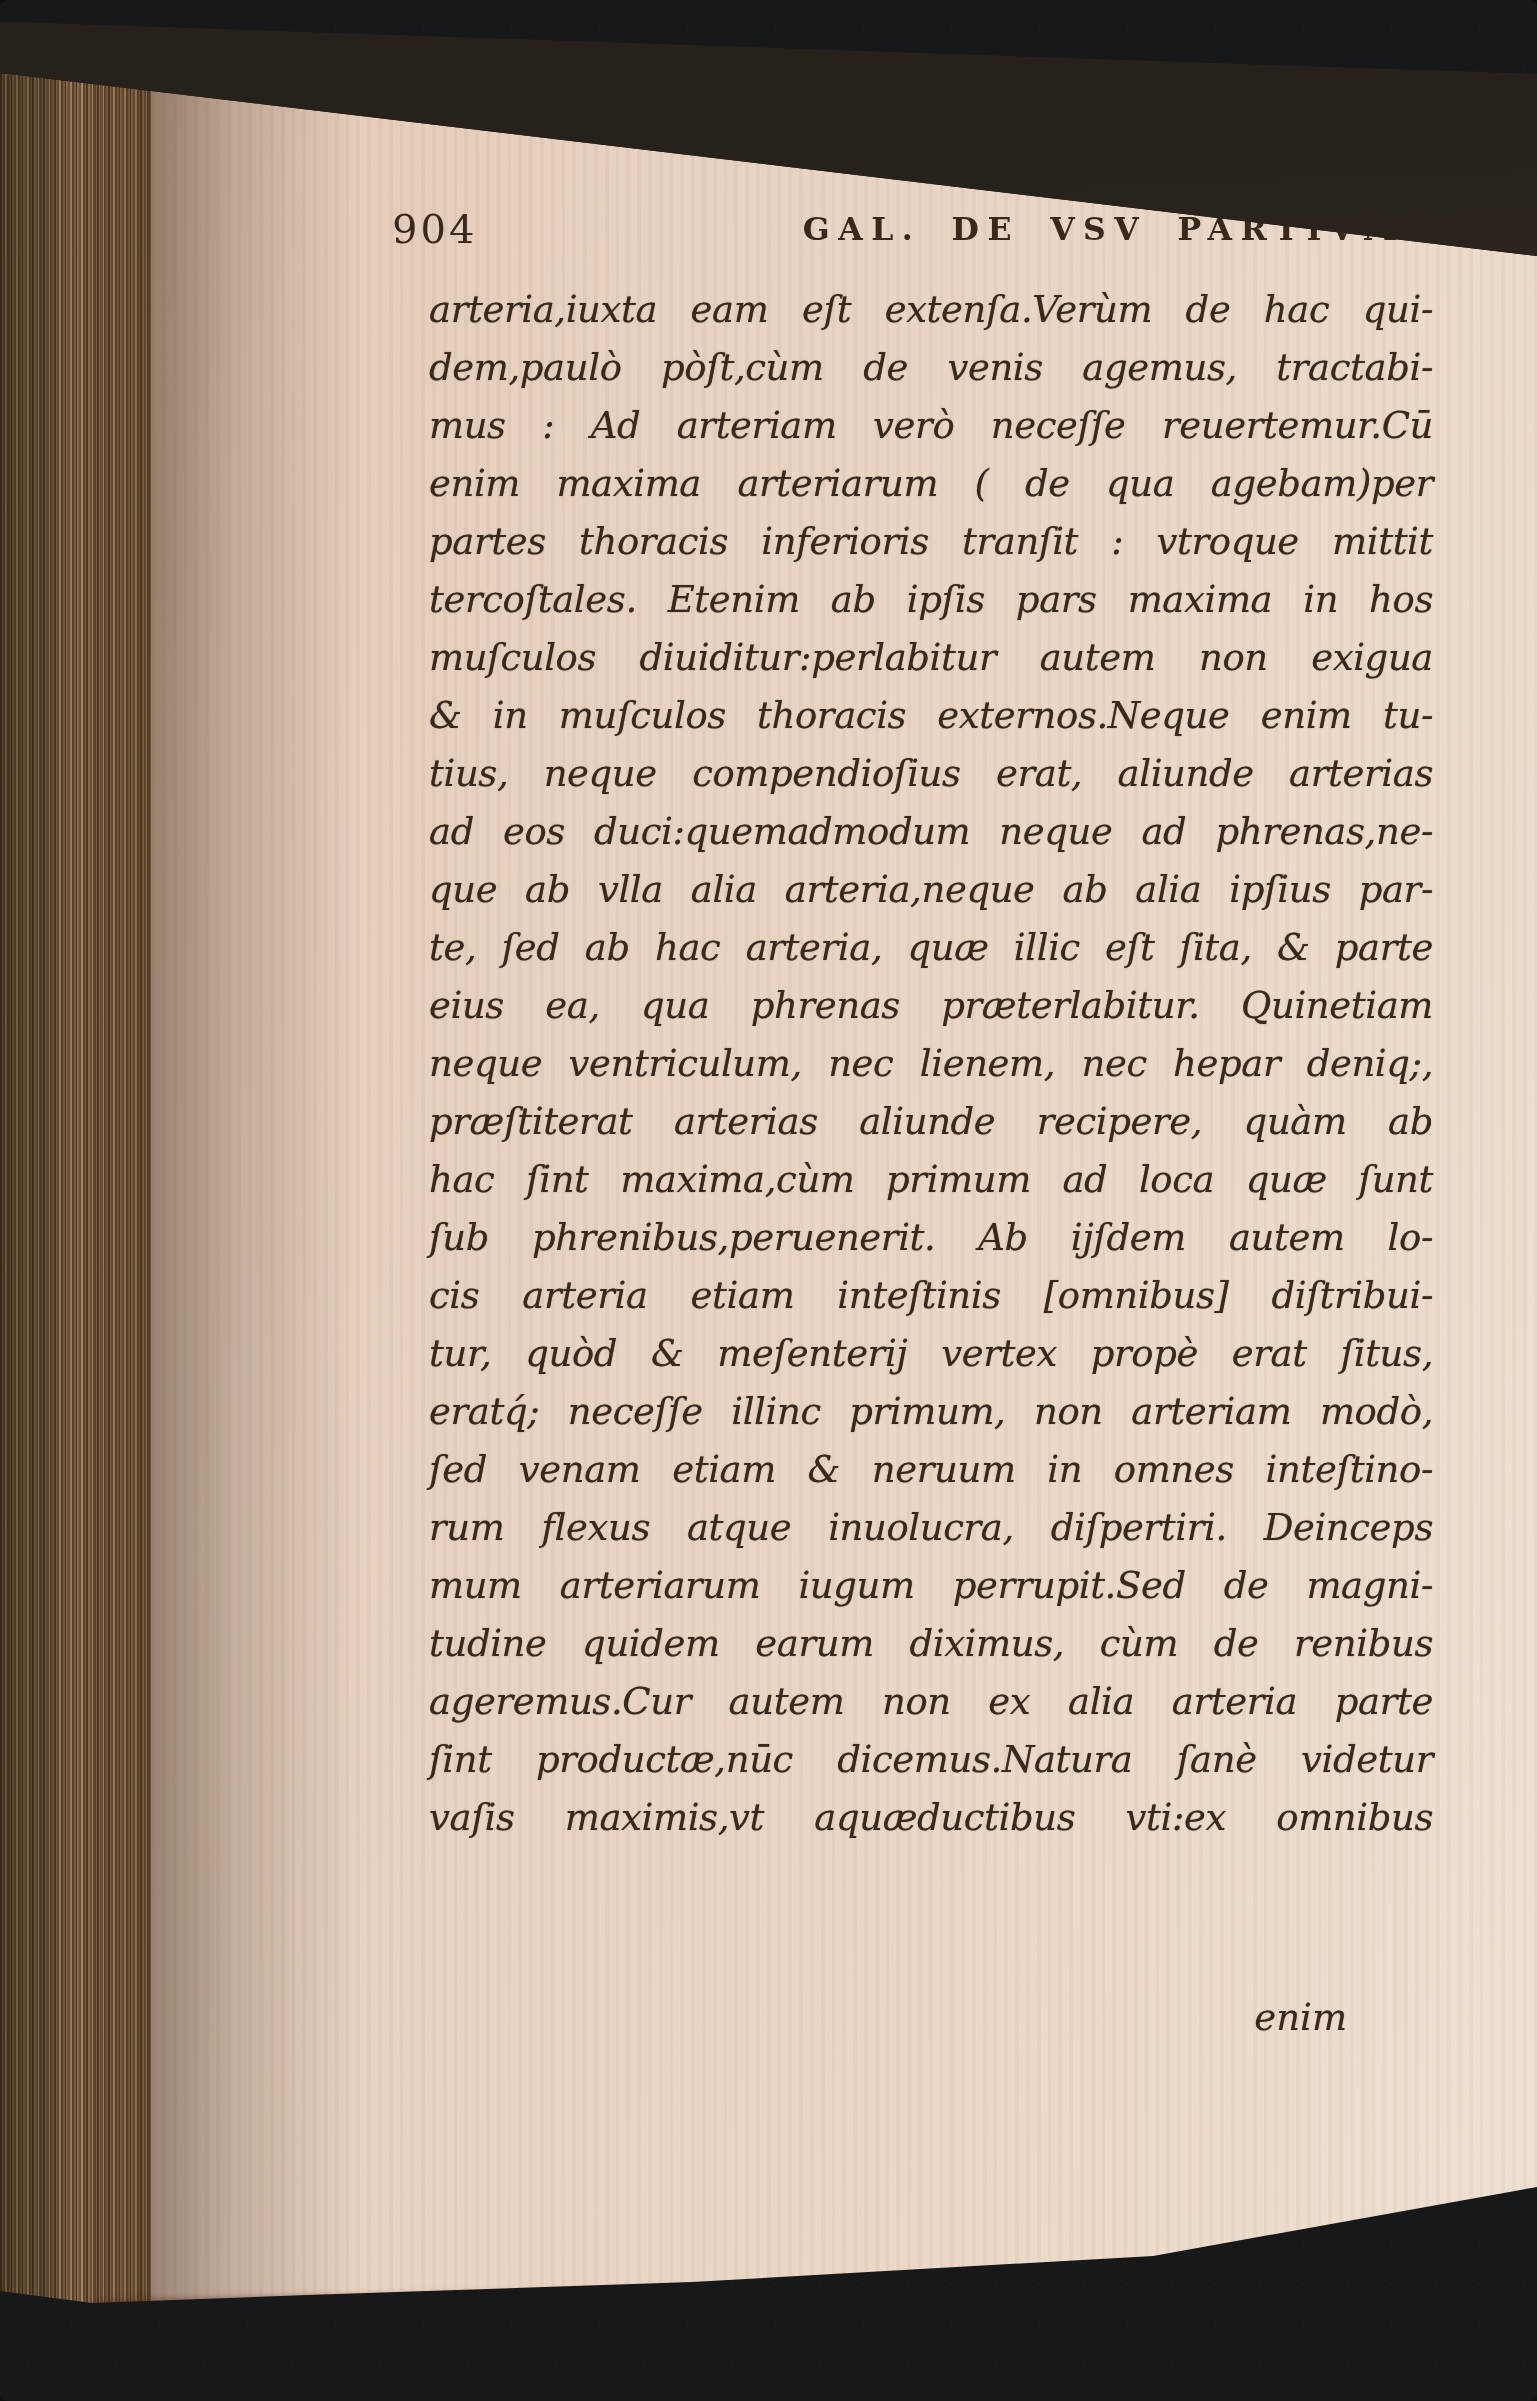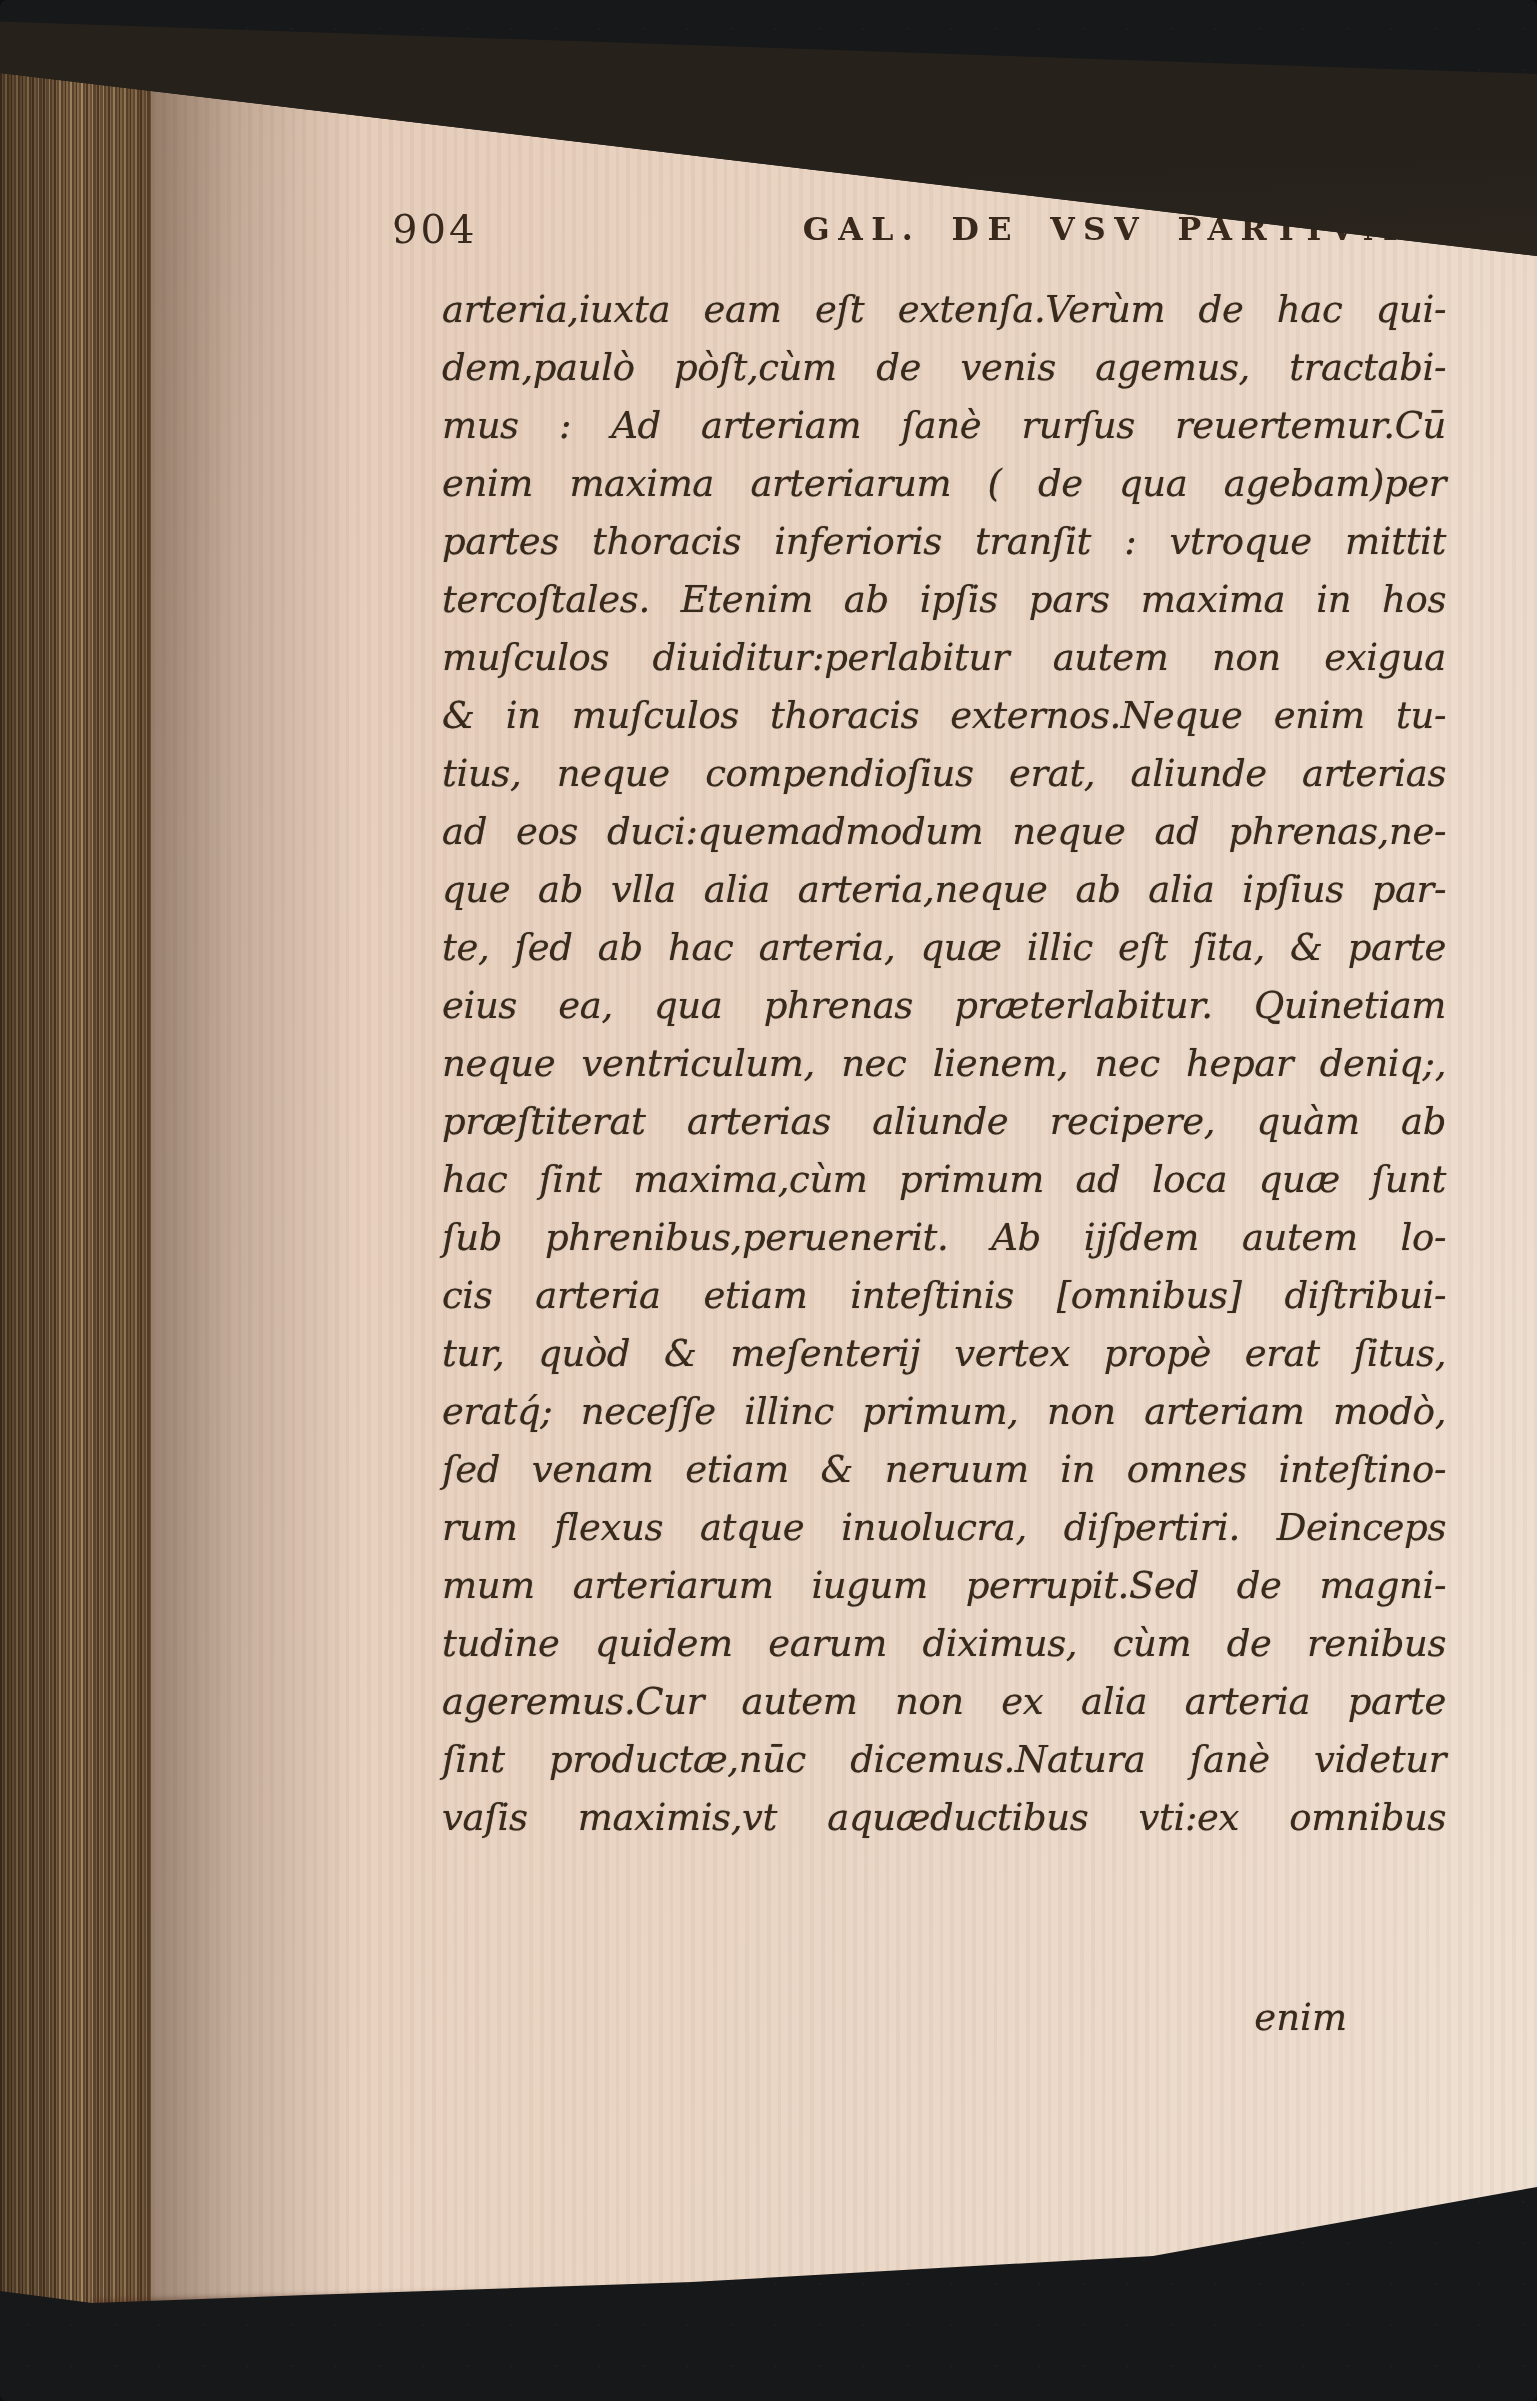--- a/index.html
+++ b/index.html
@@ -68,21 +68,20 @@
   }
   .running-title{
     position:absolute;left:115px;right:31px;top:6.1px;
     text-align:right;
     font-size:31.5px;font-weight:bold;letter-spacing:8.5px;
     word-spacing:10.8px;
   }
   .text-block{
     position:absolute;left:429px;top:281px;width:1004px;
     color:#372a1d;
-    margin-left:13px;
   }
   .line{
     height:58px;line-height:58px;
     font-style:italic;font-size:37px;letter-spacing:-0.4px;
     text-align:justify;text-align-last:justify;
     white-space:nowrap;overflow:visible;
     text-shadow:0 0 1px rgba(55,42,30,.6);
   }
   .catchword{
     position:absolute;left:429px;top:1996px;width:1004px;
@@ -104,21 +103,21 @@
     <div class="bottom-edge-line"></div>
 
     <div class="header">
       <div class="page-number">904</div>
       <div class="running-title">GAL. DE VSV PARTIVM</div>
     </div>
 
     <div class="text-block" id="text-block">
         <div class="line">arteria,iuxta eam eſt extenſa.Verùm de hac qui-</div>
         <div class="line">dem,paulò pòſt,cùm de venis agemus, tractabi-</div>
-        <div class="line">mus : Ad arteriam ſanè rurſus reuertemur.Cū</div>
+        <div class="line">mus : Ad arteriam verò neceſſe reuertemur.Cū</div>
         <div class="line">enim maxima arteriarum ( de qua agebam)per</div>
         <div class="line">partes thoracis inferioris tranſit : vtroque mittit</div>
         <div class="line">tercoſtales. Etenim ab ipſis pars maxima in hos</div>
         <div class="line">muſculos diuiditur:perlabitur autem non exigua</div>
         <div class="line">&amp; in muſculos thoracis externos.Neque enim tu-</div>
         <div class="line">tius, neque compendioſius erat, aliunde arterias</div>
         <div class="line">ad eos duci:quemadmodum neque ad phrenas,ne-</div>
         <div class="line">que ab vlla alia arteria,neque ab alia ipſius par-</div>
         <div class="line">te, ſed ab hac arteria, quæ illic eſt ſita, &amp; parte</div>
         <div class="line">eius ea, qua phrenas præterlabitur. Quinetiam</div>

